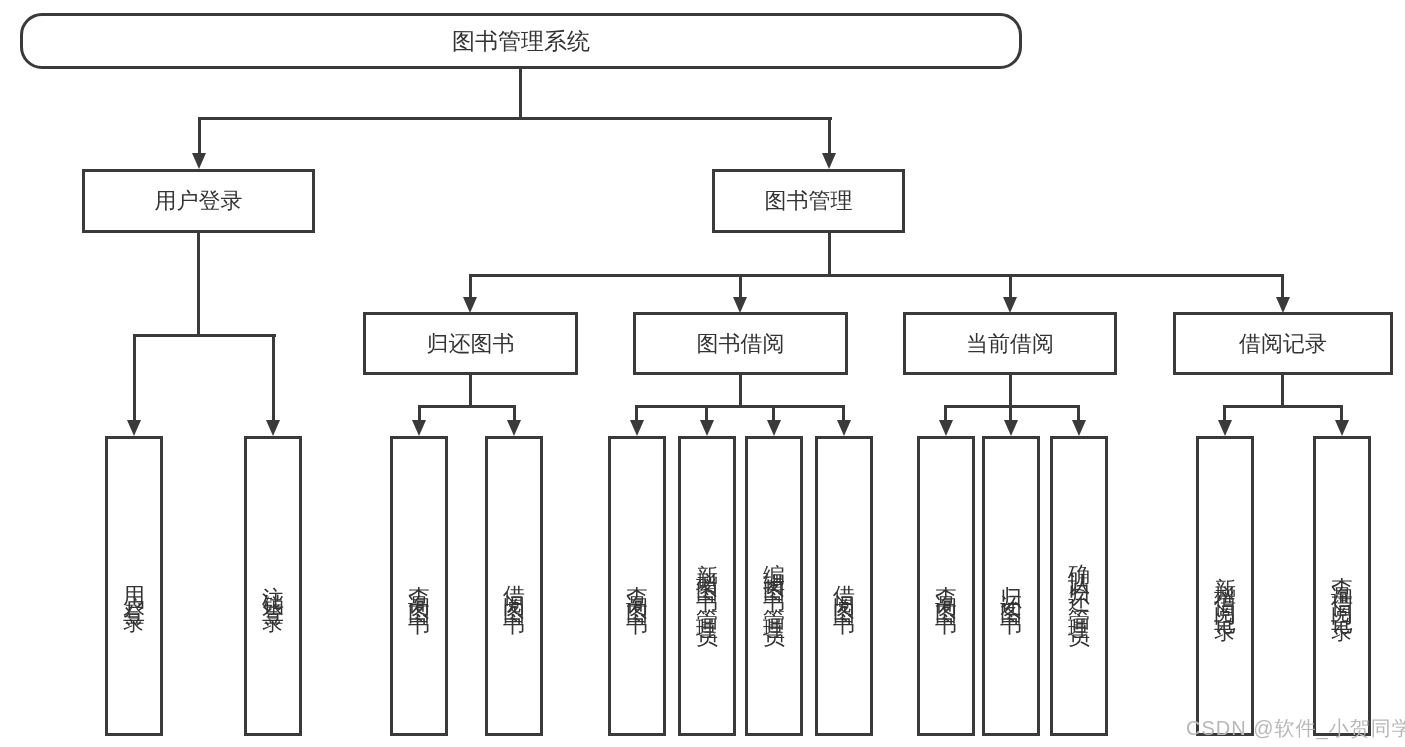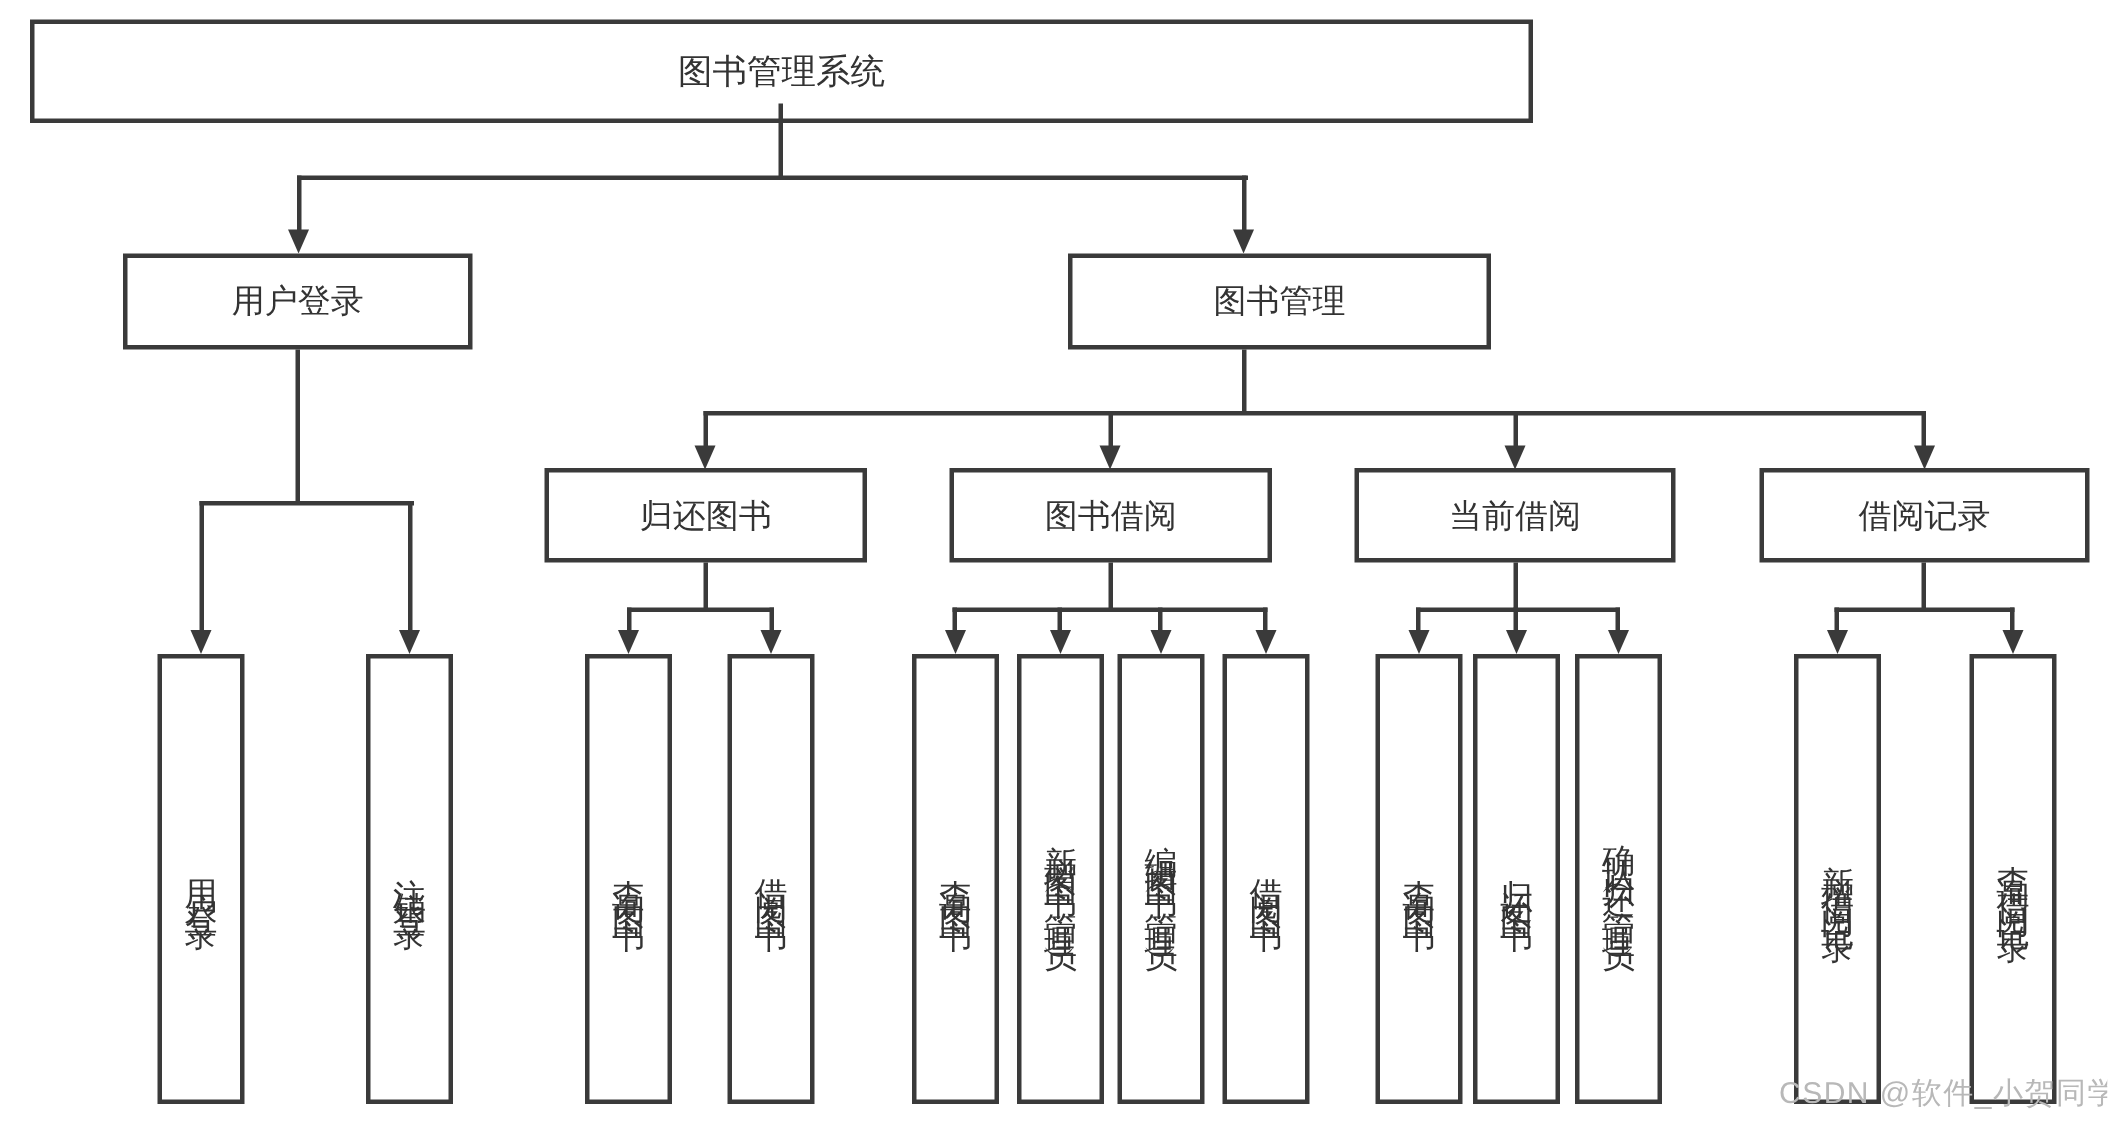--- a/index.html
+++ b/index.html
@@ -49,35 +49,35 @@
     letter-spacing: 1px;
     z-index: 5;
     white-space: nowrap;
   }
 </style>
 </head>
 <body>
 
 <div class="canvas">
 
-  <div class="box hbox root-box" style="left:20px; top:13px; width:1002px; height:69px;">
+  <div class="box hbox root-box" style="left:20px; top:13px; width:1002px; height:56px;border-radius:22px;">
     <span>图书管理系统</span>
   </div>
 
   <div class="line" style="left:519px; top:69px; width:3px; height:50px;"></div>
   <div class="line" style="left:198px; top:117px; width:634px; height:3px;"></div>
   <div class="line" style="left:198px; top:117px; width:3px; height:37px;"></div>
   <div class="arrow" style="left:192px; top:153px;"></div>
   <div class="line" style="left:828px; top:117px; width:3px; height:37px;"></div>
   <div class="arrow" style="left:822px; top:153px;"></div>
 
   <div class="box hbox" style="left:82px; top:169px; width:233px; height:64px;">
     <span>用户登录</span>
   </div>
-  <div class="box hbox" style="left:712px; top:169px; width:282px; height:64px;font-family:Liberation Mono, monospace;">
+  <div class="box hbox" style="left:712px; top:169px; width:193px; height:64px;font-family:Liberation Mono, monospace;">
     <span>图书管理</span>
   </div>
 
   <div class="line" style="left:197px; top:233px; width:3px; height:103px;"></div>
   <div class="line" style="left:133px; top:334px; width:143px; height:3px;"></div>
   <div class="line" style="left:133px; top:334px; width:3px; height:87px;"></div>
   <div class="arrow" style="left:127px; top:420px;"></div>
   <div class="line" style="left:272px; top:334px; width:3px; height:87px;"></div>
   <div class="arrow" style="left:266px; top:420px;"></div>
 

